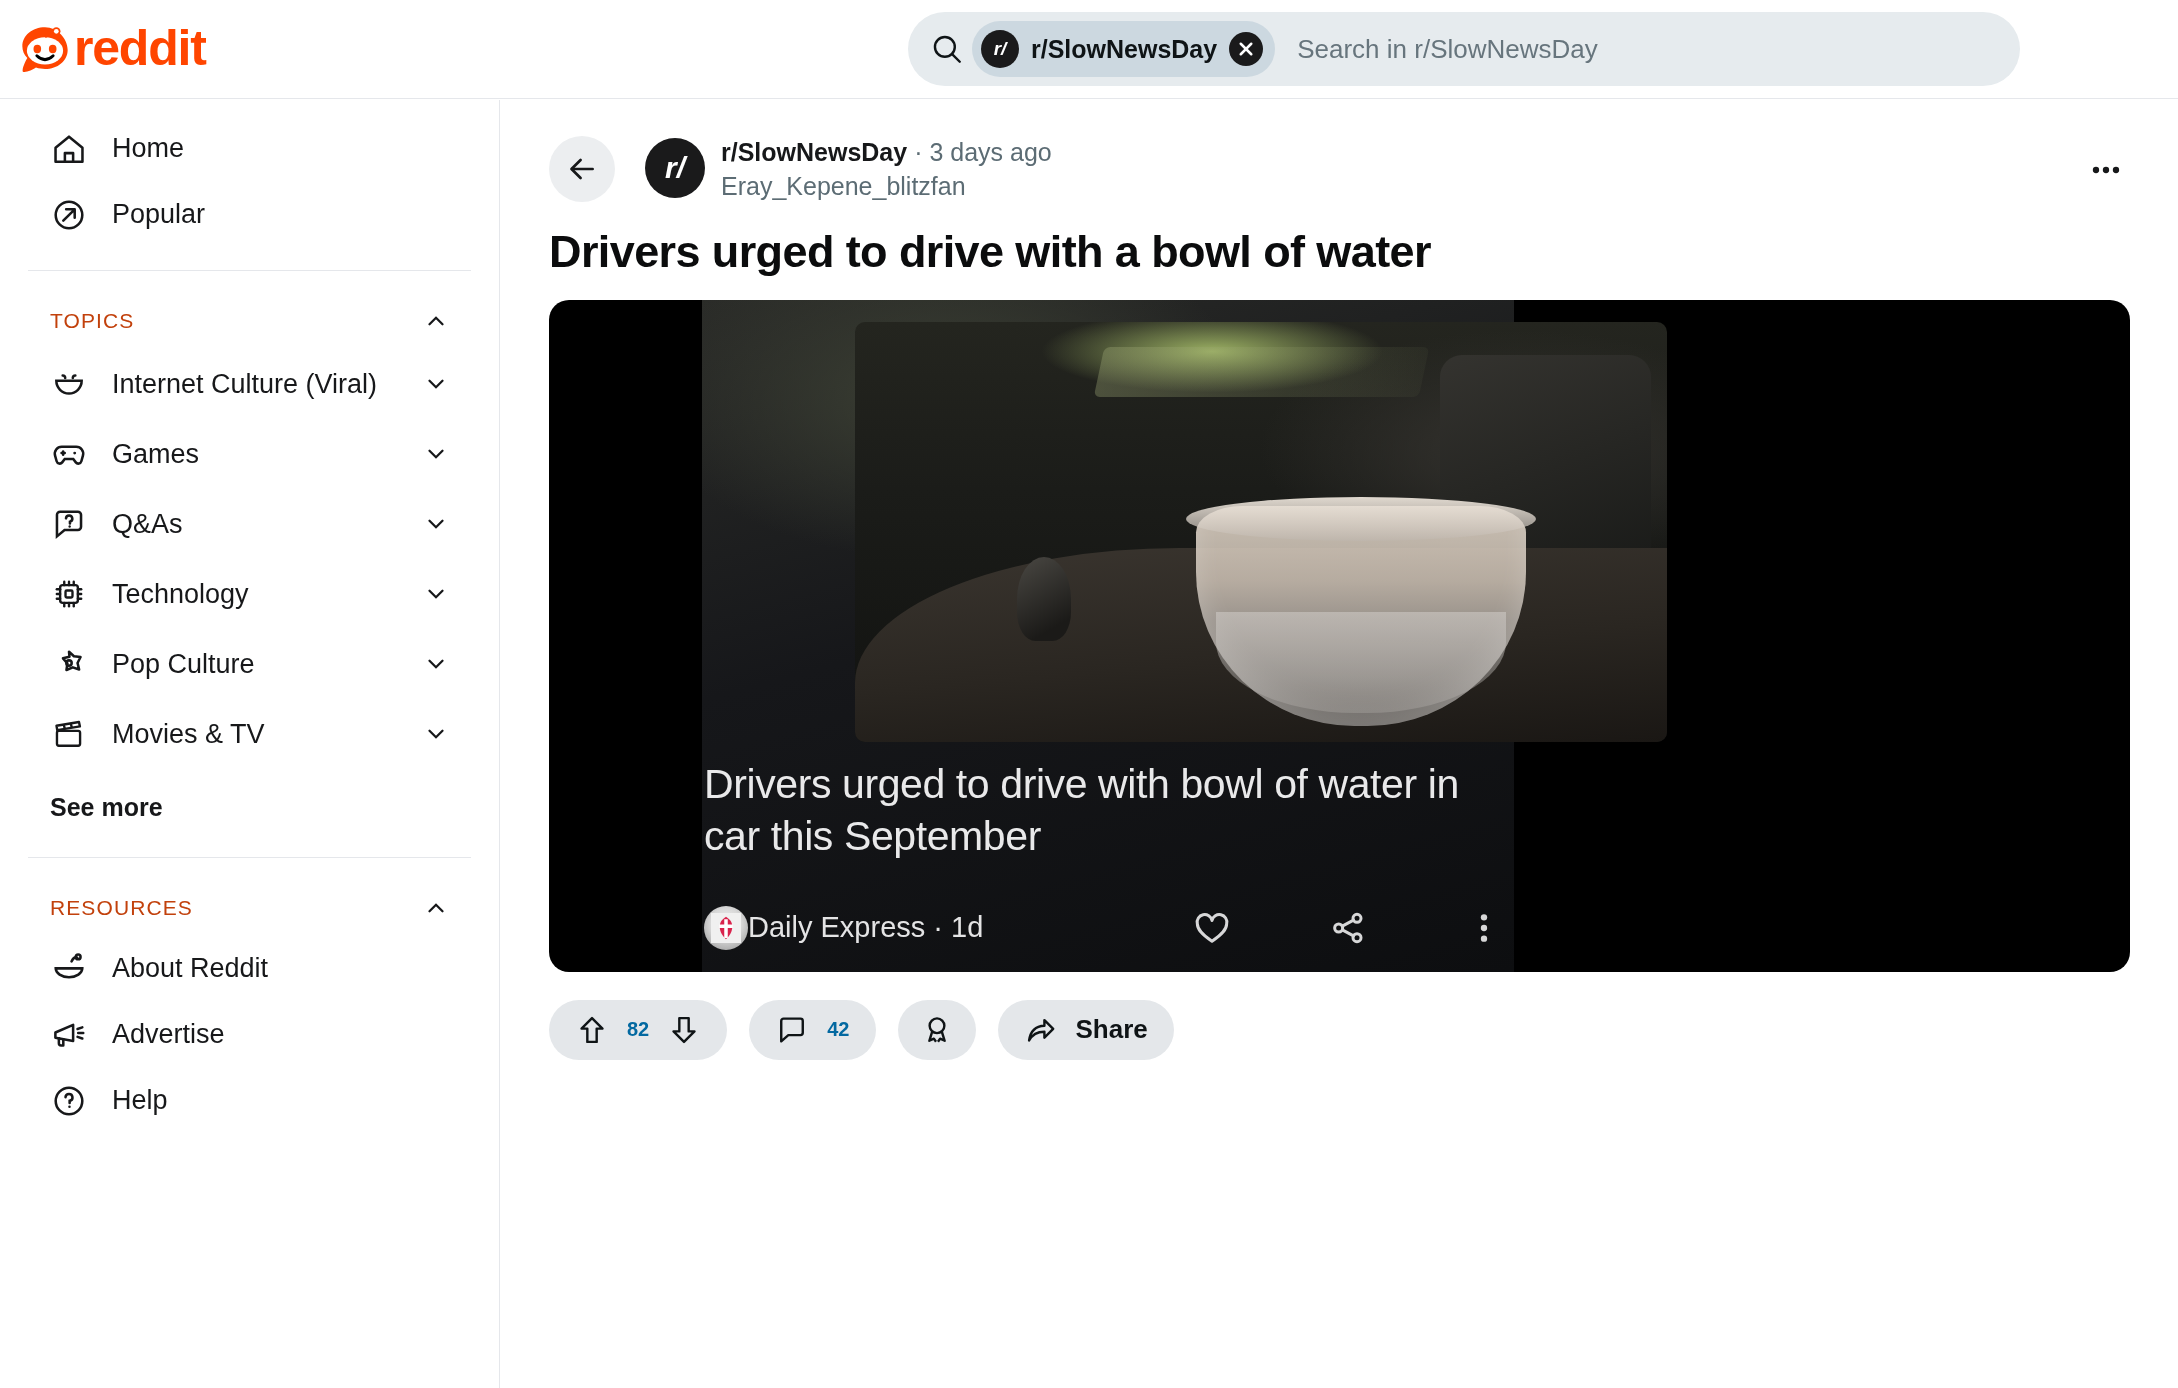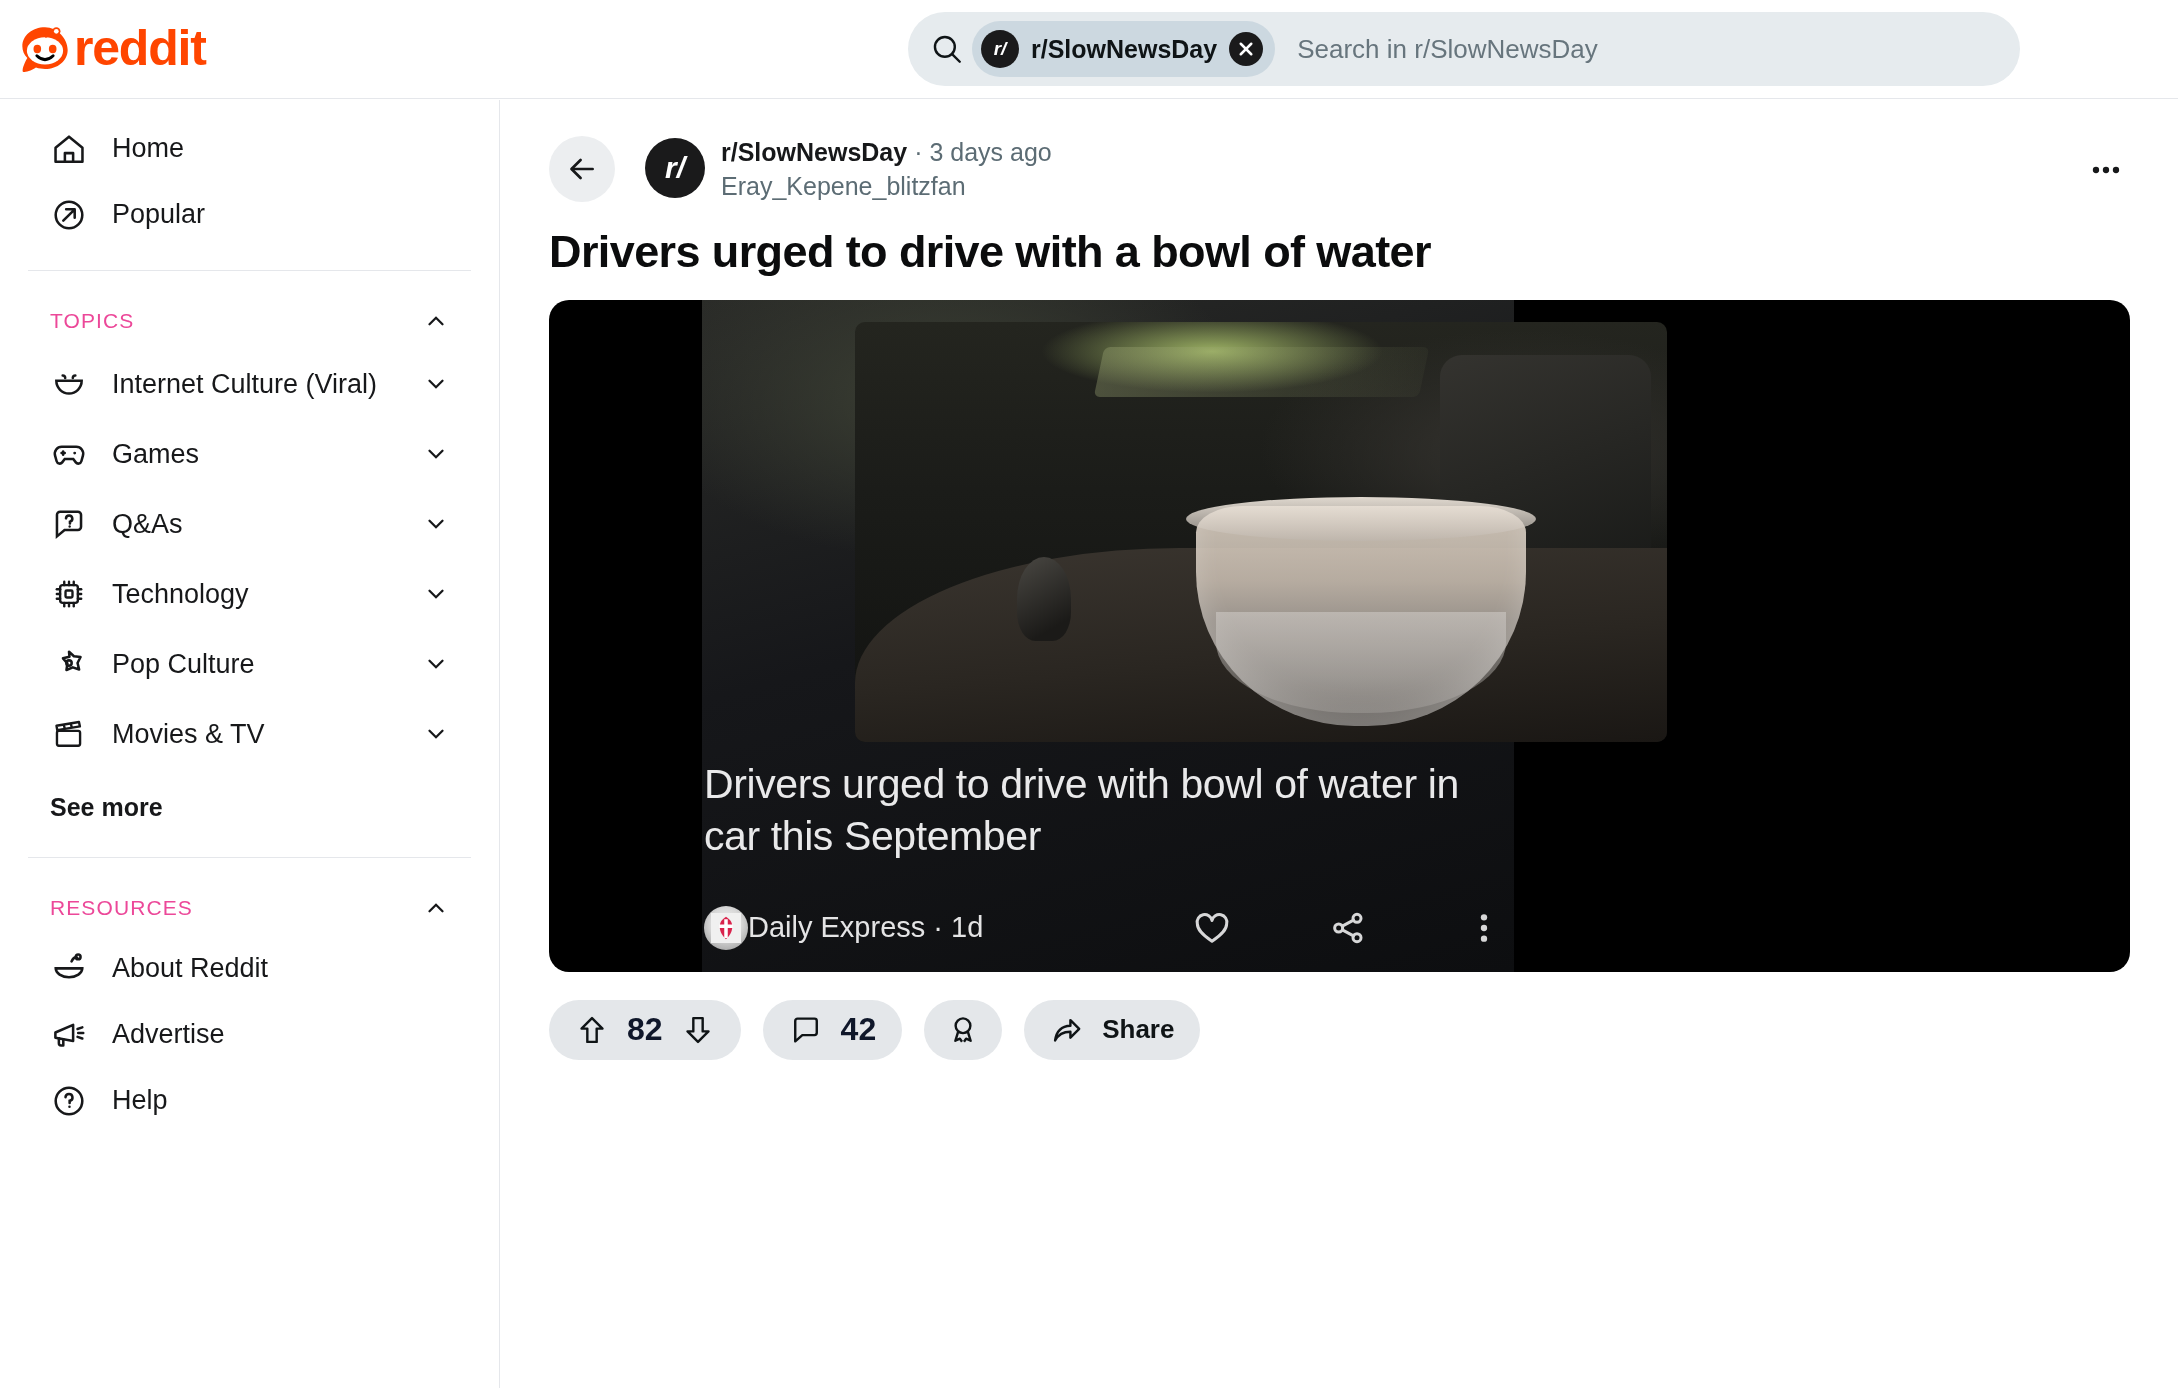--- a/index.html
+++ b/index.html
@@ -79,21 +79,21 @@
   .ico { width: 38px; height: 38px; flex: none; display: block; }
 
   .divider { height: 1px; background: #e5e7eb; margin: 22px 28px; }
 
   .sec-head {
     display: flex; align-items: center; justify-content: space-between;
     margin: 0 28px; padding: 0 22px; height: 56px;
   }
   .sec-head .t {
     font-size: 21px; letter-spacing: 1.1px;
-    color: #ec4899; font-weight: 400;
+    color: #c2410c; font-weight: 400;
   }
   .chev { width: 26px; height: 26px; flex: none; }
 
   .topic-item {
     display: flex; align-items: center;
     min-height: 70px; margin: 0 28px; padding: 6px 22px;
     border-radius: 12px; gap: 24px;
   }
   .topic-item .lbl { font-size: 27px; color: #17181a; flex: 1; line-height: 1.2; }
   .see-more {
@@ -233,21 +233,21 @@
   
   .actions {
     display: flex; align-items: center; gap: 22px;
     padding: 28px 48px 0 48px;
   }
   .pill {
     display: flex; align-items: center;
     background: #e4e7ea; border-radius: 30px;
     height: 60px; padding: 0 26px; gap: 18px;
   }
-  .pill .num { font-size: 32px; font-weight: 700; color: #0f172a; }
+  .pill .num { font-size: 20px; font-weight: 700; color: #0369a1; }
   .pill .txt { font-size: 26px; font-weight: 700; color: #0f1416; }
   .pill-icon { width: 34px; height: 34px; flex: none; display: block; }
   .pill.square { padding: 0 22px; }
 </style>
 </head>
 <body>
 
 <div class="header">
   <div class="brand">
     <svg class="snoo-logo" viewBox="0 0 64 64">

